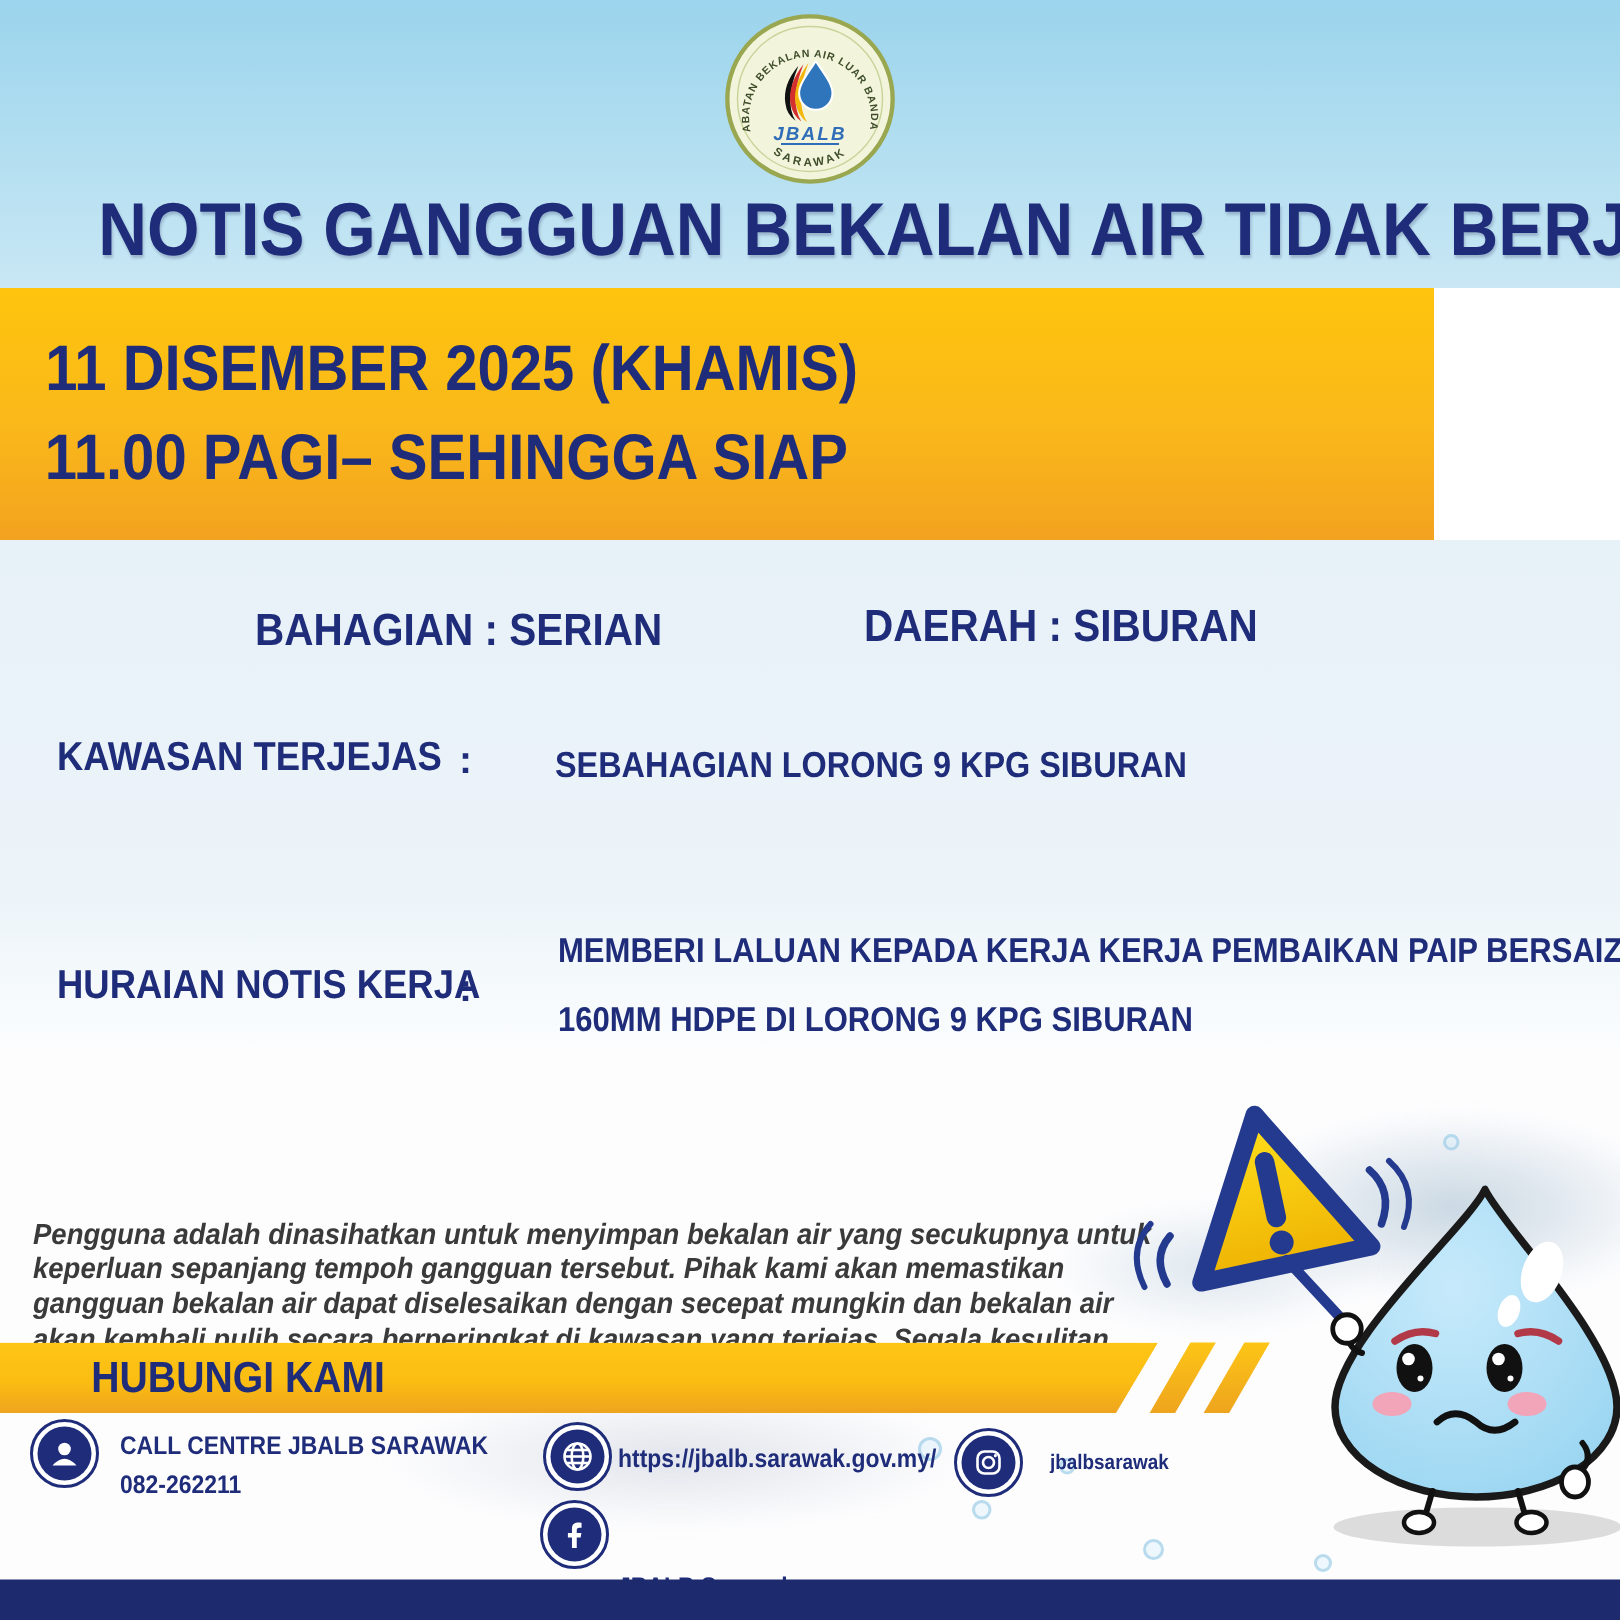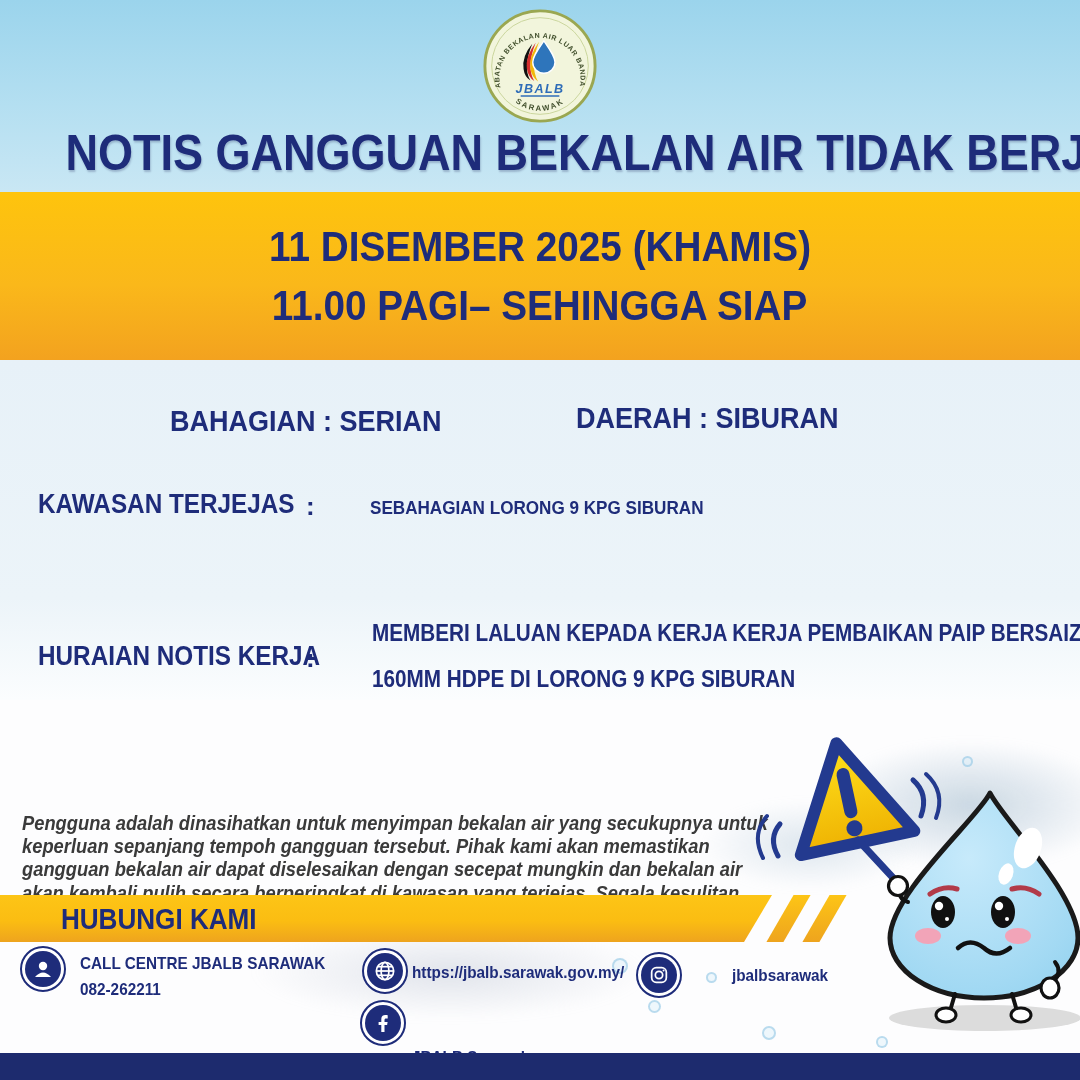--- a/index.html
+++ b/index.html
@@ -15,36 +15,36 @@
 
   
   #top-sky{left:0;top:0;width:1080px;height:192px;
     background:linear-gradient(180deg,#9bd4ec 0%,#b4dff1 55%,#c9e7f4 100%);}
   #logo-wrap{left:482px;top:8px;width:116px;height:116px;}
   #main-title{left:0;top:124px;width:1080px;text-align:center;
     font-size:50px;font-weight:700;color:#1e2c7a;letter-spacing:0px;
     text-shadow:1px 2px 2px rgba(30,40,90,0.25);white-space:nowrap;}
 
   
-  #orange-band{left:0;top:192px;width:1080px;height:168px;
+  #orange-band{left:0;top:192px;width:956px;height:168px;
     background:linear-gradient(180deg,#fec40d 0%,#fab81a 55%,#f3a21f 100%);
-    display:flex;flex-direction:column;align-items:center;justify-content:center;gap:10px;}
+    display:flex;flex-direction:column;justify-content:center;gap:10px;}
   .sched-line{font-size:43px;font-weight:700;color:#1e2c7a;white-space:nowrap;}
 
   
   #pale{left:0;top:360px;width:1080px;height:340px;
     background:linear-gradient(180deg,#e7f1f8 0%,#ecf4f9 70%,#fbfdfe 100%);}
   #bahagian{left:170px;top:404px;font-size:30px;white-space:nowrap;}
   #daerah{left:576px;top:401px;font-size:30px;white-space:nowrap;}
   .row-label{font-size:27px;white-space:nowrap;}
   .row-colon{font-size:26px;font-weight:700;color:#1e2c7a;}
   .row-value{font-size:23px;white-space:nowrap;}
   #kawasan-label{left:38px;top:489px;}
   #kawasan-colon{left:306px;top:491px;}
-  #kawasan-value{left:370px;top:497px;font-size:19px;text-align:center;}
+  #kawasan-value{left:370px;top:497px;font-size:24px;text-align:center;}
   #huraian-label{left:38px;top:641px;}
   #huraian-colon{left:306px;top:643px;}
   #huraian-line1{left:372px;top:620px;}
   #huraian-line2{left:372px;top:666px;}
 
   
   #bottom-white{left:0;top:700px;width:1080px;height:380px;background:#fdfdfe;}
 
   
   .splash{border-radius:50%;filter:blur(5px);}
@@ -74,21 +74,21 @@
   .cicon{width:46px;height:46px;border-radius:50%;border:2px solid #1e2c7a;background:#ffffff;
     display:flex;align-items:center;justify-content:center;box-sizing:border-box;}
   .cicon .inner{width:36px;height:36px;border-radius:50%;background:#1e2c7a;
     display:flex;align-items:center;justify-content:center;}
   .ctext{font-weight:700;color:#1e2c7a;white-space:nowrap;}
   #icon-call{left:20px;top:946px;}
   #call-text{left:80px;top:951px;font-size:17px;line-height:1.5;}
   #icon-web{left:362px;top:948px;}
   #web-text{left:412px;top:963px;font-size:17px;}
   #icon-insta{left:636px;top:952px;}
-  #insta-text{left:732px;top:966px;font-size:17px;}
+  #insta-text{left:700px;top:966px;font-size:14px;}
   #icon-fb{left:360px;top:1000px;}
   #fb-text{left:412px;top:1014px;font-size:17px;margin-top:34px;}
 
   
   #bottom-bar{left:0;top:1053px;width:1080px;height:27px;background:#1d2b6e;}
 
   
   #mascot-scene{left:750px;top:726px;width:330px;height:334px;pointer-events:none;}
 </style>
 </head>

